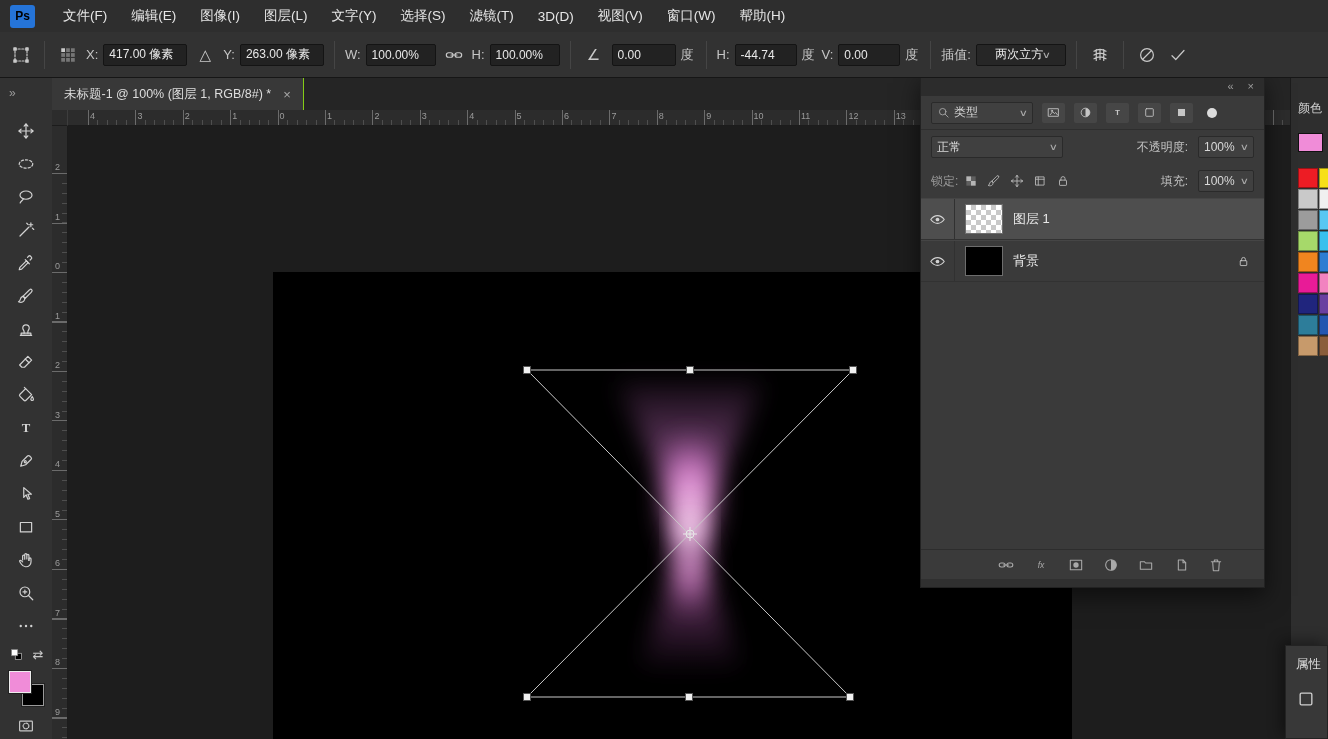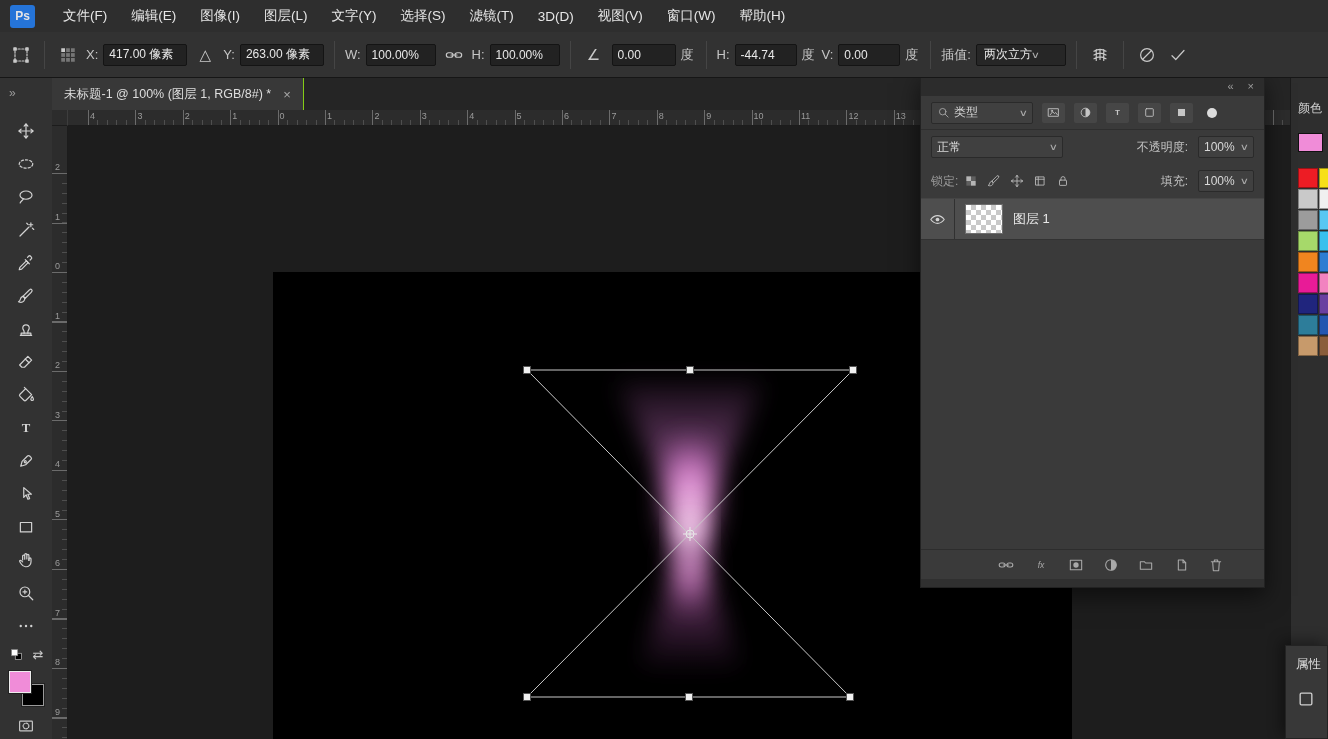--- a/index.html
+++ b/index.html
@@ -3,31 +3,31 @@
 <meta charset="utf-8">
 <style>
   *{margin:0;padding:0;box-sizing:border-box;}
   html,body{width:1328px;height:739px;overflow:hidden;}
   body{background:#1d1d1d;font-family:"Liberation Sans","DejaVu Sans",sans-serif;color:#d6d6d6;font-size:13px;position:relative;-webkit-user-select:none;user-select:none;}
   .icn{display:inline-flex;align-items:center;justify-content:center;line-height:1;}
   .icn svg{display:block;}
 
   
   #menubar{position:absolute;left:0;top:0;width:1328px;height:32px;background:#2e2e2e;display:flex;align-items:center;padding-left:10px;z-index:30;}
-  #logo{width:25px;height:23px;background:#2574d8;color:#e5e5e5;font-weight:bold;font-size:12px;display:flex;align-items:center;justify-content:center;border-radius:3px;margin-right:16px;}
+  #logo{width:25px;height:23px;background:#2574d8;color:#000000;font-weight:bold;font-size:12px;display:flex;align-items:center;justify-content:center;border-radius:3px;margin-right:16px;}
   #menu-items{display:flex;align-items:center;}
   .menu-item{padding:5px 12px;font-size:13.5px;color:#e6e6e6;white-space:nowrap;cursor:default;}
 
   
   #optionsbar{position:absolute;left:0;top:32px;width:1328px;height:46px;background:#323232;border-bottom:1px solid #161616;display:flex;align-items:center;padding:0 8px;gap:5px;z-index:30;}
   .opt-sep{width:1px;height:28px;background:#454545;margin:0 5px;flex:none;}
   .opt-label{color:#c6c6c6;font-size:13px;white-space:nowrap;}
   .opt-unit{color:#c6c6c6;font-size:13px;margin-right:2px;}
   .opt-input{background:#222;border:1px solid #141414;border-radius:2px;height:22px;color:#e8e8e8;font-size:12px;padding:0 5px;display:flex;align-items:center;overflow:hidden;white-space:nowrap;flex:none;}
-  .opt-select{background:#262626;border:1px solid #141414;border-radius:2px;height:22px;color:#e8e8e8;font-size:12px;padding:0 4px 0 7px;display:flex;align-items:center;justify-content:flex-start;flex:none;}
+  .opt-select{background:#262626;border:1px solid #141414;border-radius:2px;height:22px;color:#e8e8e8;font-size:12px;padding:0 4px 0 7px;display:flex;align-items:center;justify-content:center;flex:none;}
   .opt-btn{color:#c9c9c9;width:26px;height:26px;display:flex;align-items:center;justify-content:center;flex:none;}
   .opt-btn svg{width:18px;height:18px;}
   .glyph{font-size:15px;color:#c9c9c9;}
   .chev{font-size:9px;color:#aaa;transform:scaleX(1.4);}
 
   
   #toolbar{position:absolute;left:0;top:78px;width:52px;height:661px;background:#323232;display:flex;flex-direction:column;align-items:center;padding-top:4px;z-index:20;}
   #tools-expand{align-self:flex-start;color:#9a9a9a;font-size:12px;padding:4px 9px;height:24px;margin-bottom:8px;}
   #tool-list{display:flex;flex-direction:column;align-items:center;}
   .tool{width:34px;height:33px;display:flex;align-items:center;justify-content:center;color:#d2d2d2;}
@@ -592,20 +592,38 @@
           <span class="icn">
             <svg viewBox="0 0 24 24" fill="none" stroke="currentColor" stroke-width="1.6" stroke-linecap="round" stroke-linejoin="round" width="100%" height="100%">
               <path d="M2.5 12S6.5 6.5 12 6.5 21.5 12 21.5 12 17.5 17.5 12 17.5 2.5 12 2.5 12z"></path>
               <circle cx="12" cy="12" r="2.6" fill="currentColor" stroke="none"></circle>
             </svg>
           </span>
         </span>
       <span class="thumb checker"></span>
       <span class="layer-name">图层 1</span>
     </div>
+    <div class="layer-row">
+      <span class="eye-cell">
+          <span class="icn">
+            <svg viewBox="0 0 24 24" fill="none" stroke="currentColor" stroke-width="1.6" stroke-linecap="round" stroke-linejoin="round" width="100%" height="100%">
+              <path d="M2.5 12S6.5 6.5 12 6.5 21.5 12 21.5 12 17.5 17.5 12 17.5 2.5 12 2.5 12z"></path>
+              <circle cx="12" cy="12" r="2.6" fill="currentColor" stroke="none"></circle>
+            </svg>
+          </span>
+        </span>
+      <span class="thumb black"></span>
+      <span class="layer-name">背景</span>
+      <span class="layer-lock icn">
+          <svg viewBox="0 0 24 24" fill="none" stroke="currentColor" stroke-width="1.6" stroke-linecap="round" stroke-linejoin="round" width="100%" height="100%">
+            <rect x="6" y="10.5" width="12" height="9" rx="1"></rect>
+            <path d="M8.5 10.5V8a3.5 3.5 0 017 0v2.5"></path>
+          </svg>
+        </span>
+    </div>
   </div>
   <div class="lp-fill"></div>
   <div class="lp-bottom">
     <span class="icn">
         <svg viewBox="0 0 24 24" fill="none" stroke="currentColor" stroke-width="1.6" stroke-linecap="round" stroke-linejoin="round" width="100%" height="100%">
           <rect x="1.8" y="9" width="8.8" height="6" rx="3"></rect>
           <rect x="13.4" y="9" width="8.8" height="6" rx="3"></rect>
           <path d="M8 12h8"></path>
         </svg>
       </span>

